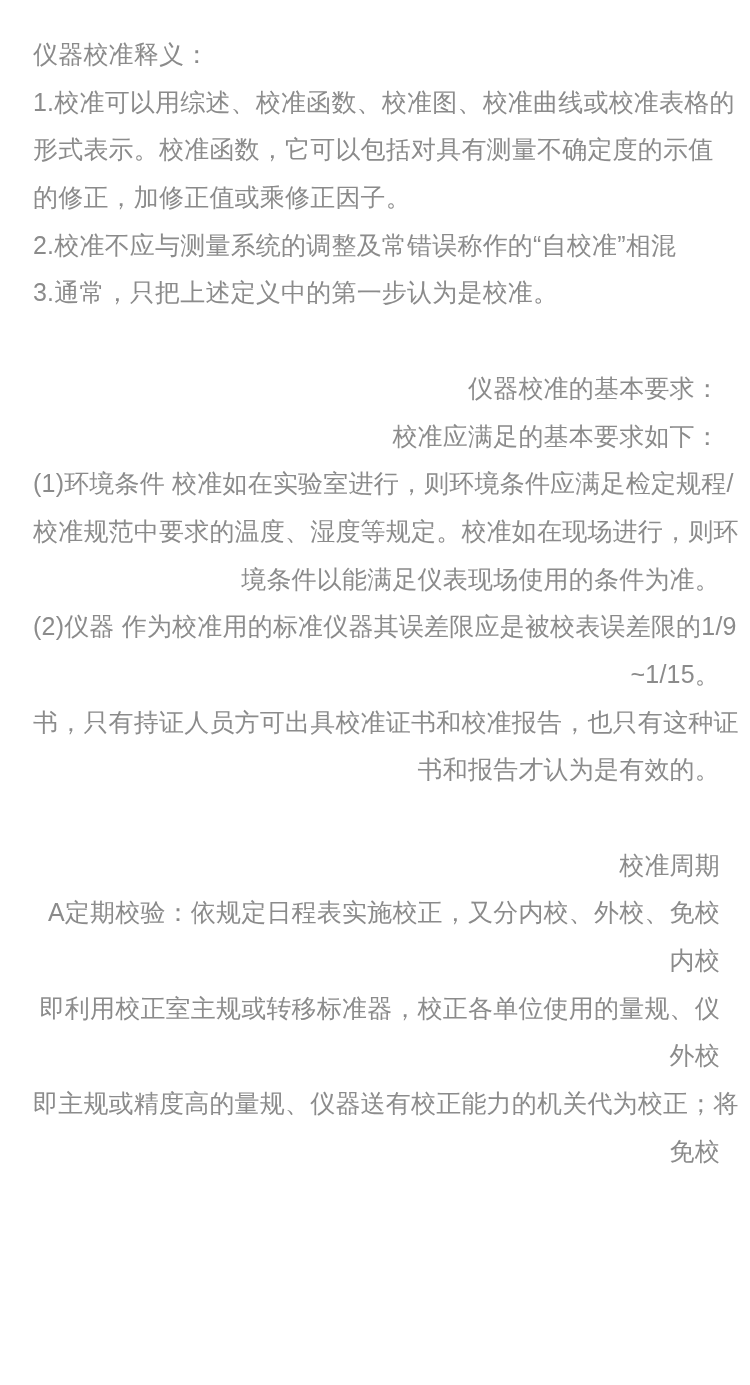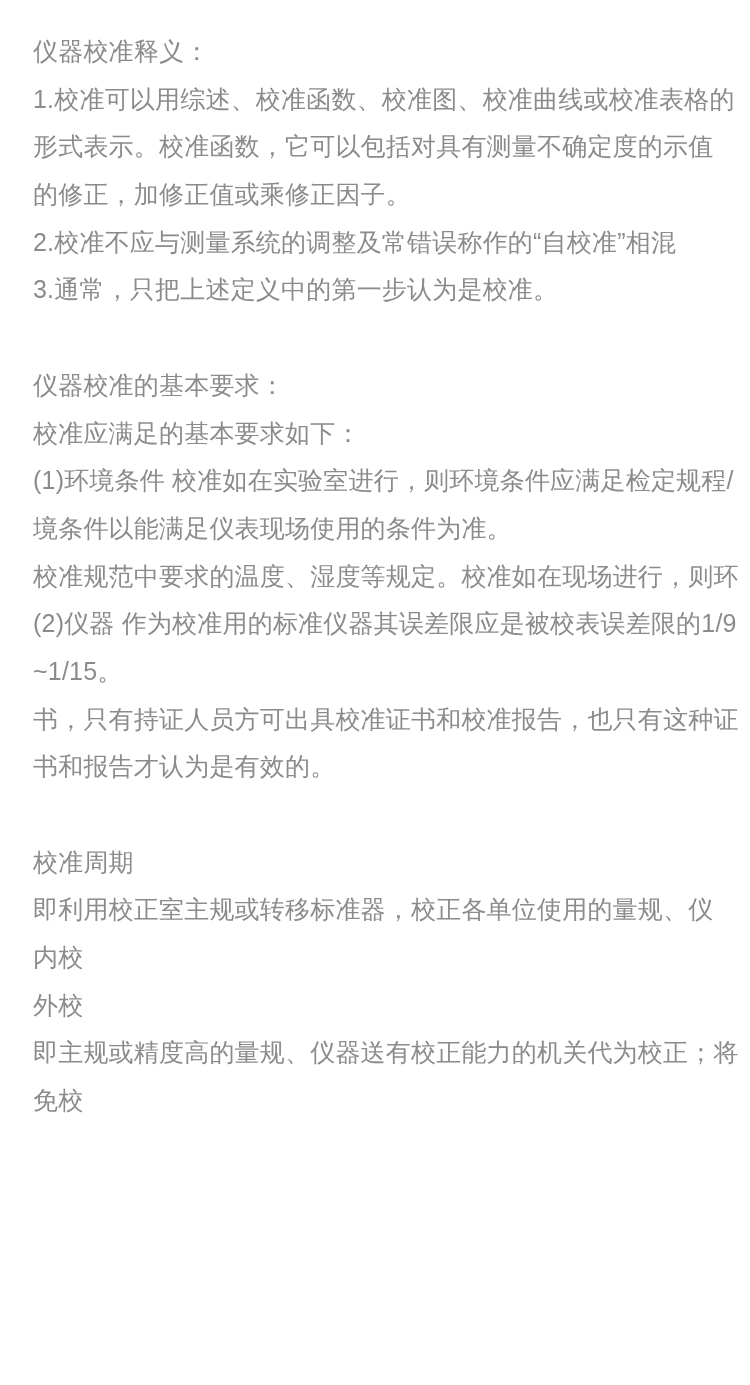--- a/index.html
+++ b/index.html
@@ -9,24 +9,26 @@
   body {
     width: 750px;
     height: 1385px;
     background: #ffffff;
     overflow: hidden;
     font-family: "Liberation Sans", sans-serif;
   }
   .doc {
     box-sizing: border-box;
     width: 750px;
-    padding: 28px 30px 0 33px;
+    padding: 14px 30px 0 33px;
+    margin-top: 17px;
   }
   .section + .section {
     margin-top: 47.7px; 
+    text-align: right;
   }
   .line {
     height: 47.7px;
     line-height: 47.7px;
     font-size: 25px;
     color: #8b8b8b;
     white-space: nowrap;
     letter-spacing: 0.2px;
     font-weight: 400;
   }
@@ -40,28 +42,29 @@
       <div class="line">1.校准可以用综述、校准函数、校准图、校准曲线或校准表格的</div>
       <div class="line">形式表示。校准函数，它可以包括对具有测量不确定度的示值</div>
       <div class="line">的修正，加修正值或乘修正因子。</div>
       <div class="line">2.校准不应与测量系统的调整及常错误称作的“自校准”相混</div>
       <div class="line">3.通常，只把上述定义中的第一步认为是校准。</div>
     </div>
   <div class="section">
       <div class="line">仪器校准的基本要求：</div>
       <div class="line">校准应满足的基本要求如下：</div>
       <div class="line">(1)环境条件 校准如在实验室进行，则环境条件应满足检定规程/</div>
+      <div class="line">校准规范中要求的温度、湿度等规定。校准如在现场进行，则环</div>
       <div class="line">境条件以能满足仪表现场使用的条件为准。</div>
-      <div class="line">校准规范中要求的温度、湿度等规定。校准如在现场进行，则环</div>
       <div class="line">(2)仪器 作为校准用的标准仪器其误差限应是被校表误差限的1/9</div>
       <div class="line">~1/15。</div>
       <div class="line">书，只有持证人员方可出具校准证书和校准报告，也只有这种证</div>
       <div class="line">书和报告才认为是有效的。</div>
     </div>
   <div class="section">
       <div class="line">校准周期</div>
+      <div class="line">A定期校验：依规定日程表实施校正，又分内校、外校、免校</div>
+      <div class="line">内校</div>
       <div class="line">即利用校正室主规或转移标准器，校正各单位使用的量规、仪</div>
-      <div class="line">内校</div>
       <div class="line">外校</div>
       <div class="line">即主规或精度高的量规、仪器送有校正能力的机关代为校正；将</div>
       <div class="line">免校</div>
     </div>
 </div>
 
 </body></html>

